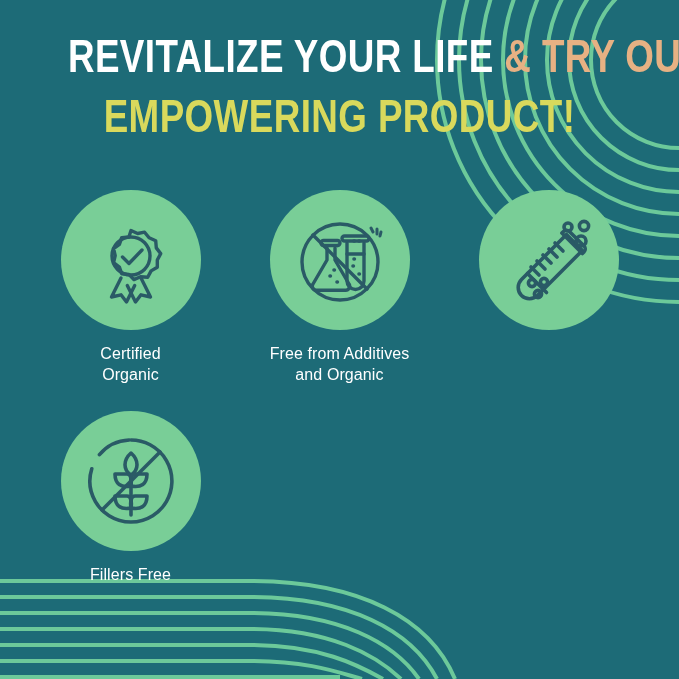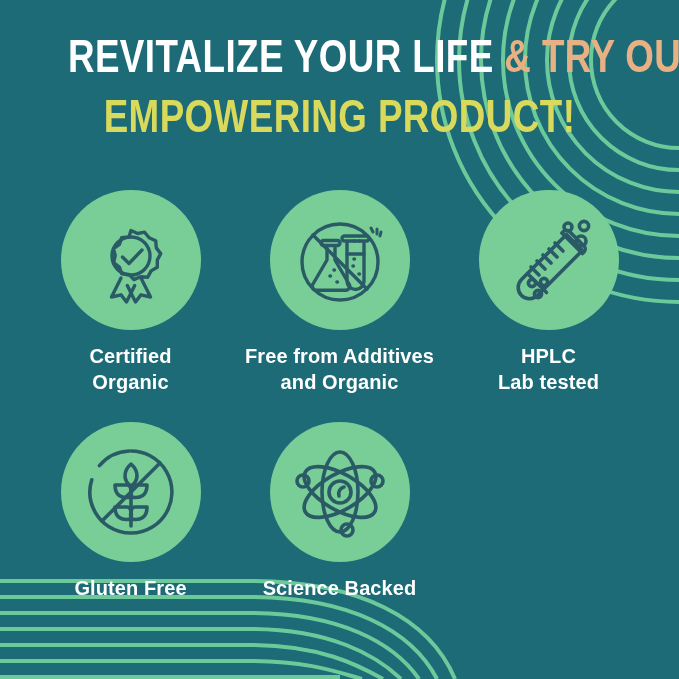--- a/index.html
+++ b/index.html
@@ -62,24 +62,24 @@
   .badge-circle{
     width:140px;height:140px;
     border-radius:50%;
     background:#79ce97;
     display:flex;align-items:center;justify-content:center;
   }
   .badge-circle svg{display:block;}
   .badge-label{
     margin-top:13px;
     color:#ffffff;
-    font-size:20px;
+    font-size:16px;
     line-height:1.32;
     text-align:center;
-    font-weight:700;
+    font-weight:400;
     letter-spacing:0.1px;
     white-space:pre-line;
   }
 </style>
 </head>
 <body>
 
 <div id="canvas">
 
   <svg class="deco" id="deco-topright" viewBox="0 0 300 330">
@@ -187,22 +187,20 @@
             <circle cx="33" cy="73" r="3.6"></circle>
             <circle cx="45" cy="72" r="3.6"></circle>
             <circle cx="39" cy="84" r="3.6"></circle>
 
             <circle cx="69" cy="17" r="4"></circle>
             <circle cx="85" cy="16" r="4.6"></circle>
             <circle cx="82" cy="31" r="5"></circle>
           </g>
         </svg>
       </div>
-      <div class="badge-label">HPLC
-Lab tested</div>
     </div>
 
 
     <div class="badge">
       <div class="badge-circle">
         <svg width="100" height="100" viewBox="0 0 100 100">
           <g fill="none" stroke="#2a5a66" stroke-width="3.6" stroke-linecap="round" stroke-linejoin="round">
             <path d="M50 9 a41 41 0 1 1 -0.2 0" stroke-dasharray="205 16 34 6"></path>
             <line x1="21" y1="79" x2="79" y2="21"></line>
 
@@ -211,35 +209,18 @@
             <path d="M50 44 c-8 -5 -8 -15 0 -22 8 7 8 17 0 22 z"></path>
 
             <path d="M50 55 c-10 2 -16 -2 -16 -12 l12 0 c4 0 5 6 4 12 z"></path>
             <path d="M50 55 c10 2 16 -2 16 -12 l-12 0 c-4 0 -5 6 -4 12 z"></path>
 
             <path d="M50 70 c-10 2 -16 -2 -16 -12 l12 0 c4 0 5 6 4 12 z" transform="translate(0,7)"></path>
             <path d="M50 70 c10 2 16 -2 16 -12 l-12 0 c-4 0 -5 6 -4 12 z" transform="translate(0,7)"></path>
           </g>
         </svg>
       </div>
-      <div class="badge-label">Gluten Free</div>
-    </div>
-
-    <div class="badge">
-      <div class="badge-circle">
-        <svg width="100" height="100" viewBox="0 0 100 100">
-          <g fill="none" stroke="#2a5a66" stroke-width="3.6" stroke-linecap="round" stroke-linejoin="round">
-            <ellipse cx="50" cy="50" rx="18" ry="40"></ellipse>
-            <ellipse cx="50" cy="50" rx="18" ry="40" transform="rotate(60 50 50)"></ellipse>
-            <ellipse cx="50" cy="50" rx="18" ry="40" transform="rotate(120 50 50)"></ellipse>
-            <circle cx="50" cy="50" r="11"></circle>
-            <path d="M54 45 a7 7 0 0 0 -5 9"></path>
-            <circle cx="13" cy="39" r="6"></circle>
-            <circle cx="87" cy="39" r="6"></circle>
-            <circle cx="57" cy="88" r="6"></circle>
-          </g>
-        </svg>
-      </div>
-      <div class="badge-label">Science Backed</div>
-    </div>
+      <div class="badge-label">Fillers Free</div>
+    </div>
+
 
   </div>
 </div>
 
 </body></html>

